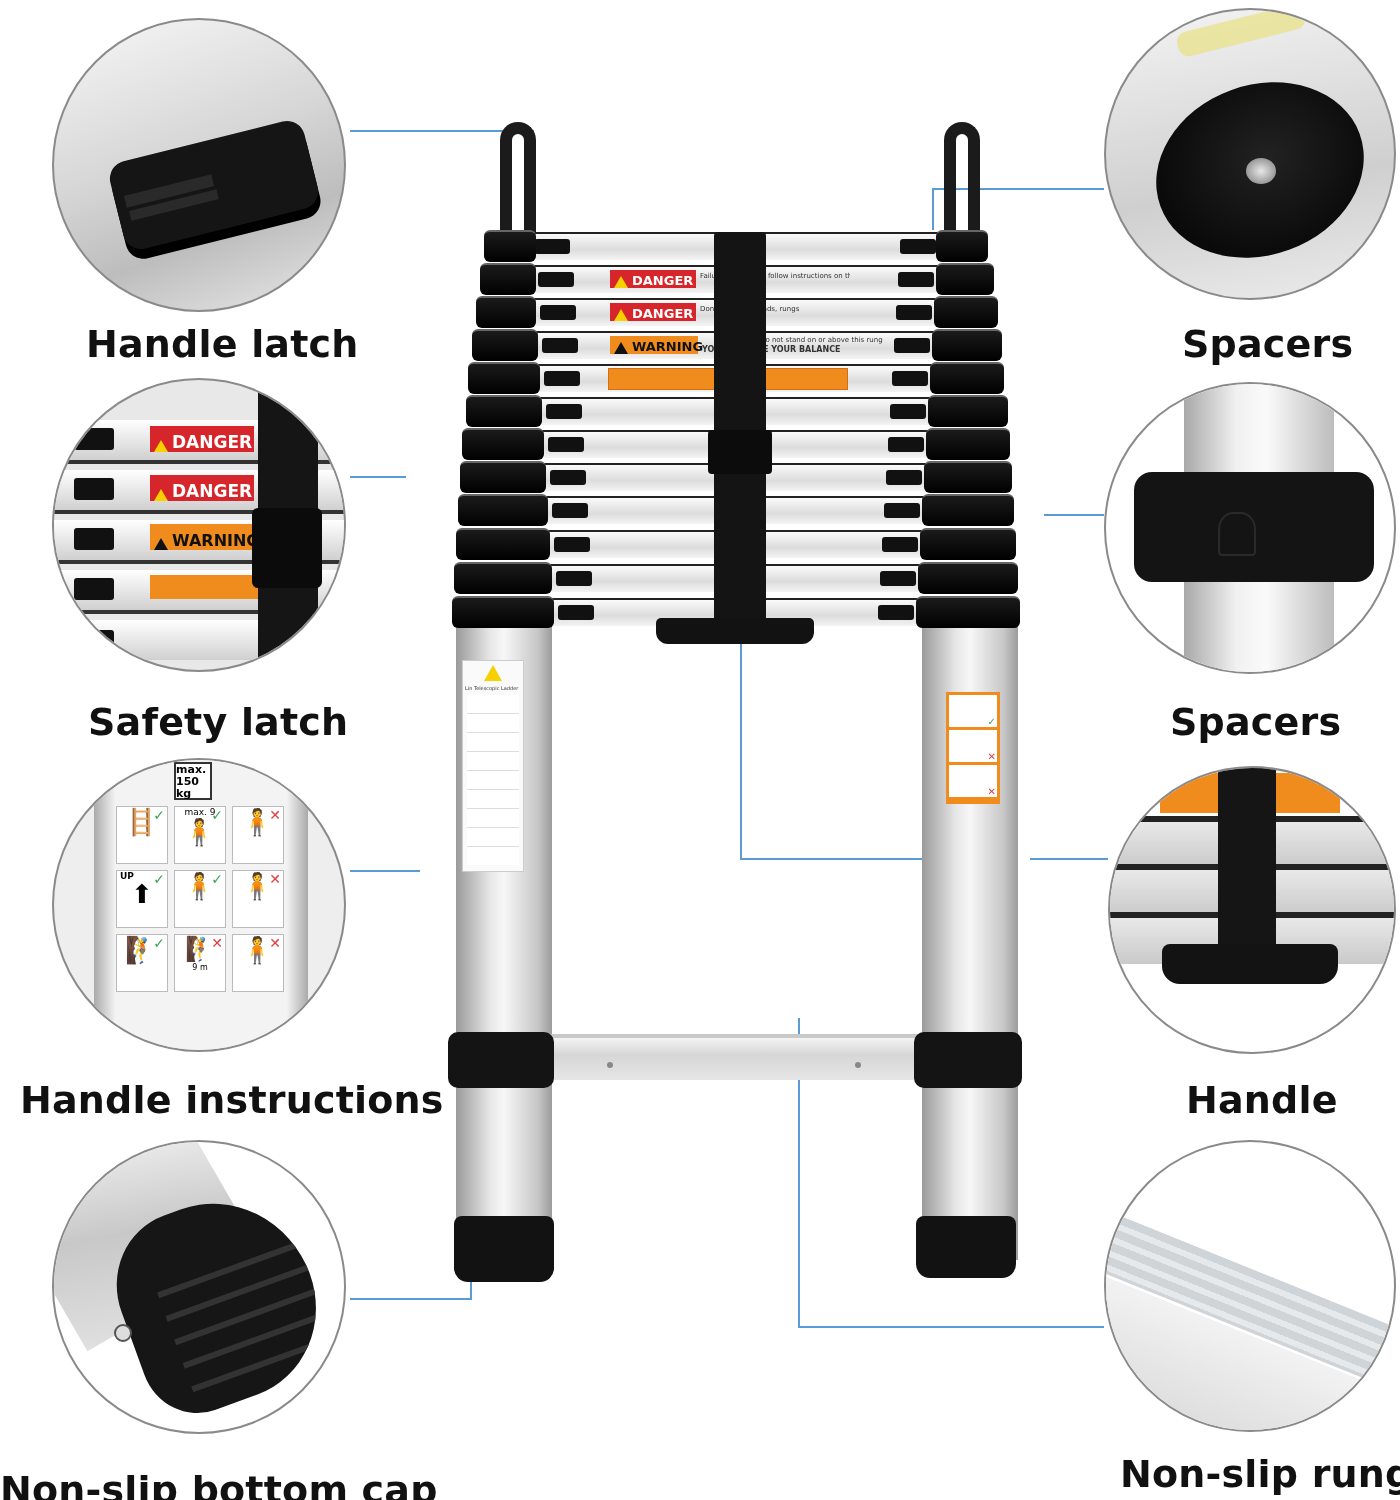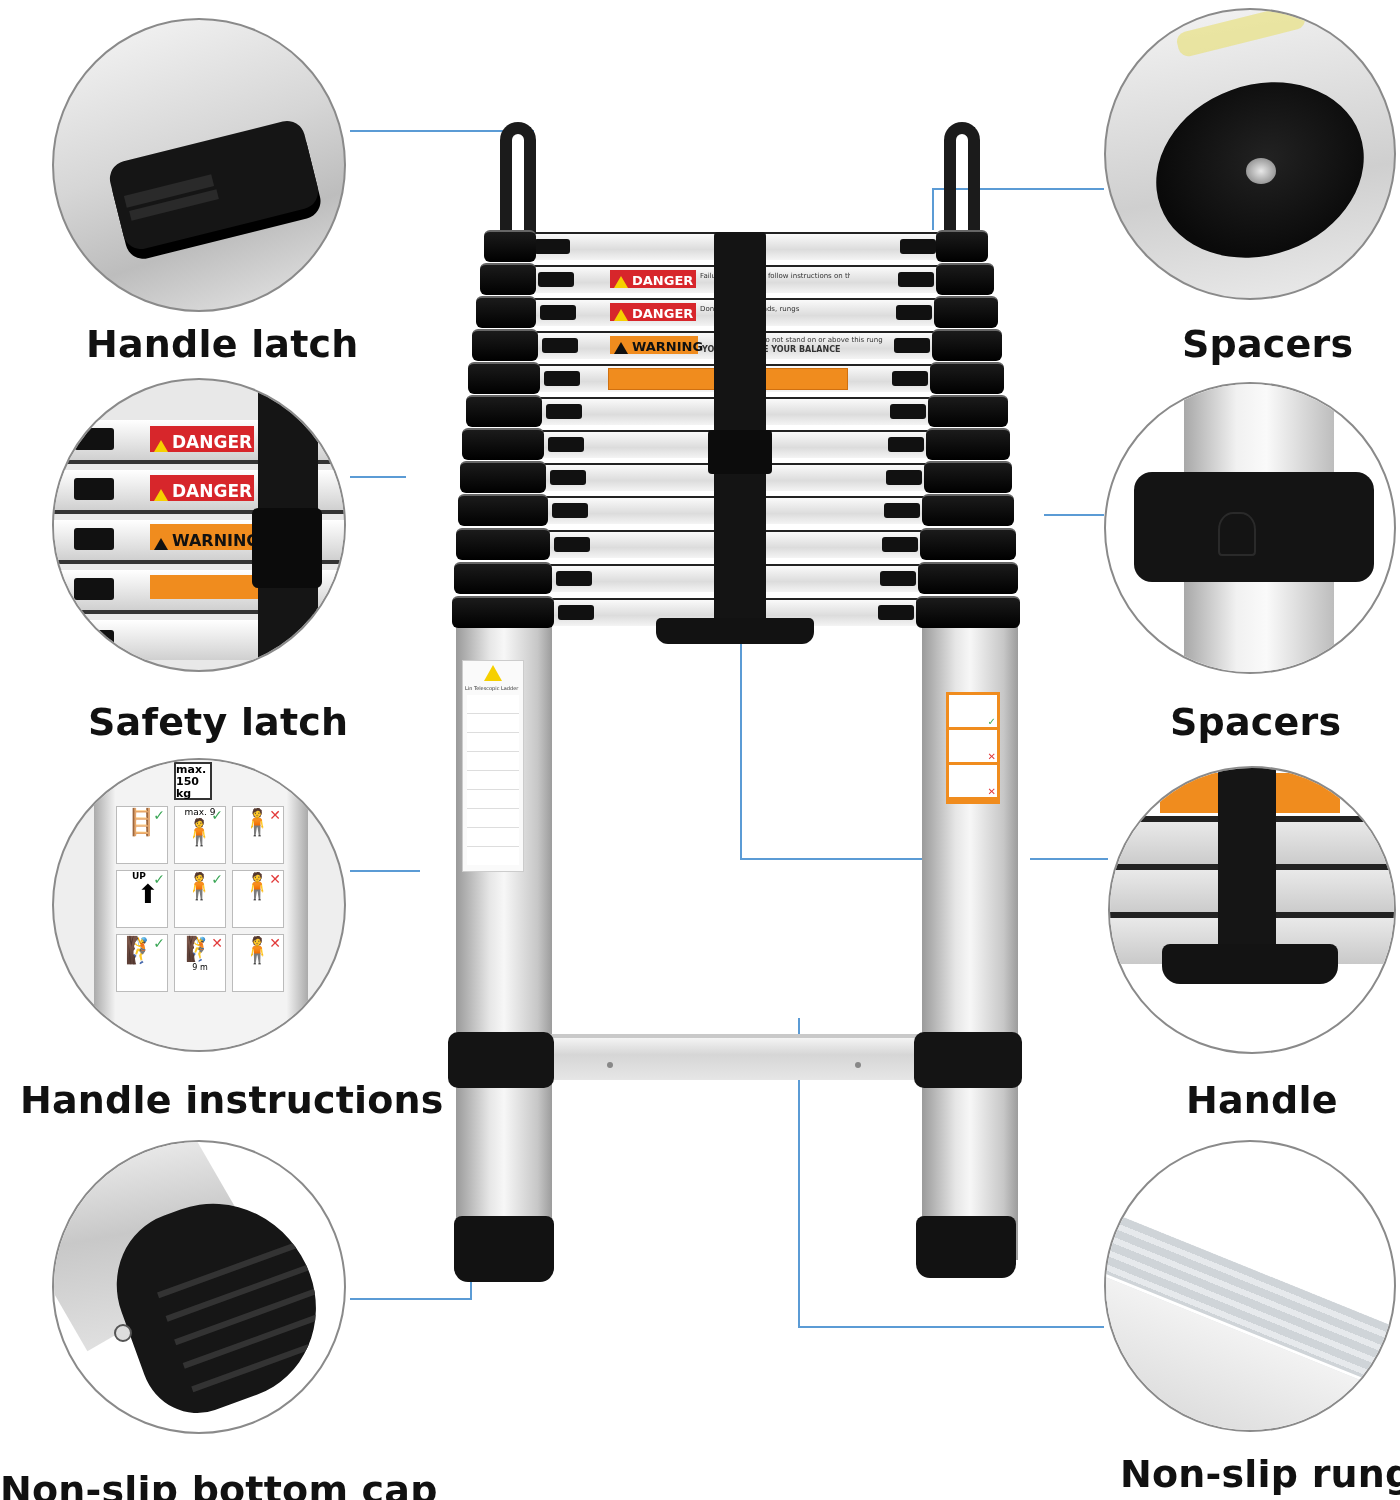--- a/index.html
+++ b/index.html
@@ -55,21 +55,21 @@
 </div>
 <div class="label" style="left:88px;top:700px;">Safety latch</div>
 
 <div class="circle" style="left:52px;top:758px;width:294px;height:294px;background:#eee;">
   <div class="abs" style="left:40px;top:0;width:214px;height:300px;background:linear-gradient(90deg,#aaa,#f3f3f3 10%,#f3f3f3 90%,#aaa);"></div>
   <div class="abs" style="left:120px;top:2px;width:34px;height:34px;border:2px solid #333;background:#fff;font-size:11px;line-height:12px;font-weight:bold;"><span>max. 150 kg</span></div>
   <div class="abs" style="left:62px;top:46px;width:170px;height:240px;display:grid;grid-template-columns:repeat(3,52px);grid-auto-rows:58px;gap:6px;">
     <div style="background:#fff;border:1px solid #bbb;position:relative;font-size:26px;text-align:center;">🪜<span style="position:absolute;right:2px;top:0;color:#3aa655;font-size:14px;">✓</span></div>
     <div style="background:#fff;border:1px solid #bbb;position:relative;font-size:9px;text-align:center;"><span>max. 9</span><div style="font-size:26px;">🧍</div><span style="position:absolute;right:2px;top:0;color:#3aa655;font-size:14px;">✓</span></div>
     <div style="background:#fff;border:1px solid #bbb;position:relative;font-size:26px;text-align:center;">🧍<span style="position:absolute;right:2px;top:0;color:#e23a3a;font-size:14px;">✕</span></div>
-    <div style="background:#fff;border:1px solid #bbb;position:relative;text-align:center;padding-left:12px;">
+    <div style="background:#fff;border:1px solid #bbb;position:relative;text-align:center;">
         <div style="font-size:9px;font-weight:bold;text-align:left;padding-left:3px;">UP</div>
         <div style="font-size:26px;line-height:26px;">⬆</div>
         <span style="position:absolute;right:2px;top:0;color:#3aa655;font-size:14px;">✓</span>
       </div>
     <div style="background:#fff;border:1px solid #bbb;position:relative;font-size:26px;text-align:center;">🧍<span style="position:absolute;right:2px;top:0;color:#3aa655;font-size:14px;">✓</span></div>
     <div style="background:#fff;border:1px solid #bbb;position:relative;font-size:26px;text-align:center;">🧍<span style="position:absolute;right:2px;top:0;color:#e23a3a;font-size:14px;">✕</span></div>
     <div style="background:#fff;border:1px solid #bbb;position:relative;font-size:26px;text-align:center;">🧗<span style="position:absolute;right:2px;top:0;color:#3aa655;font-size:14px;">✓</span></div>
     <div style="background:#fff;border:1px solid #bbb;position:relative;font-size:24px;text-align:center;">🧗<div style="font-size:8px;">9 m</div><span style="position:absolute;right:2px;top:0;color:#e23a3a;font-size:14px;">✕</span></div>
     <div style="background:#fff;border:1px solid #bbb;position:relative;font-size:26px;text-align:center;">🧍<span style="position:absolute;right:2px;top:0;color:#e23a3a;font-size:14px;">✕</span></div>
   </div>

